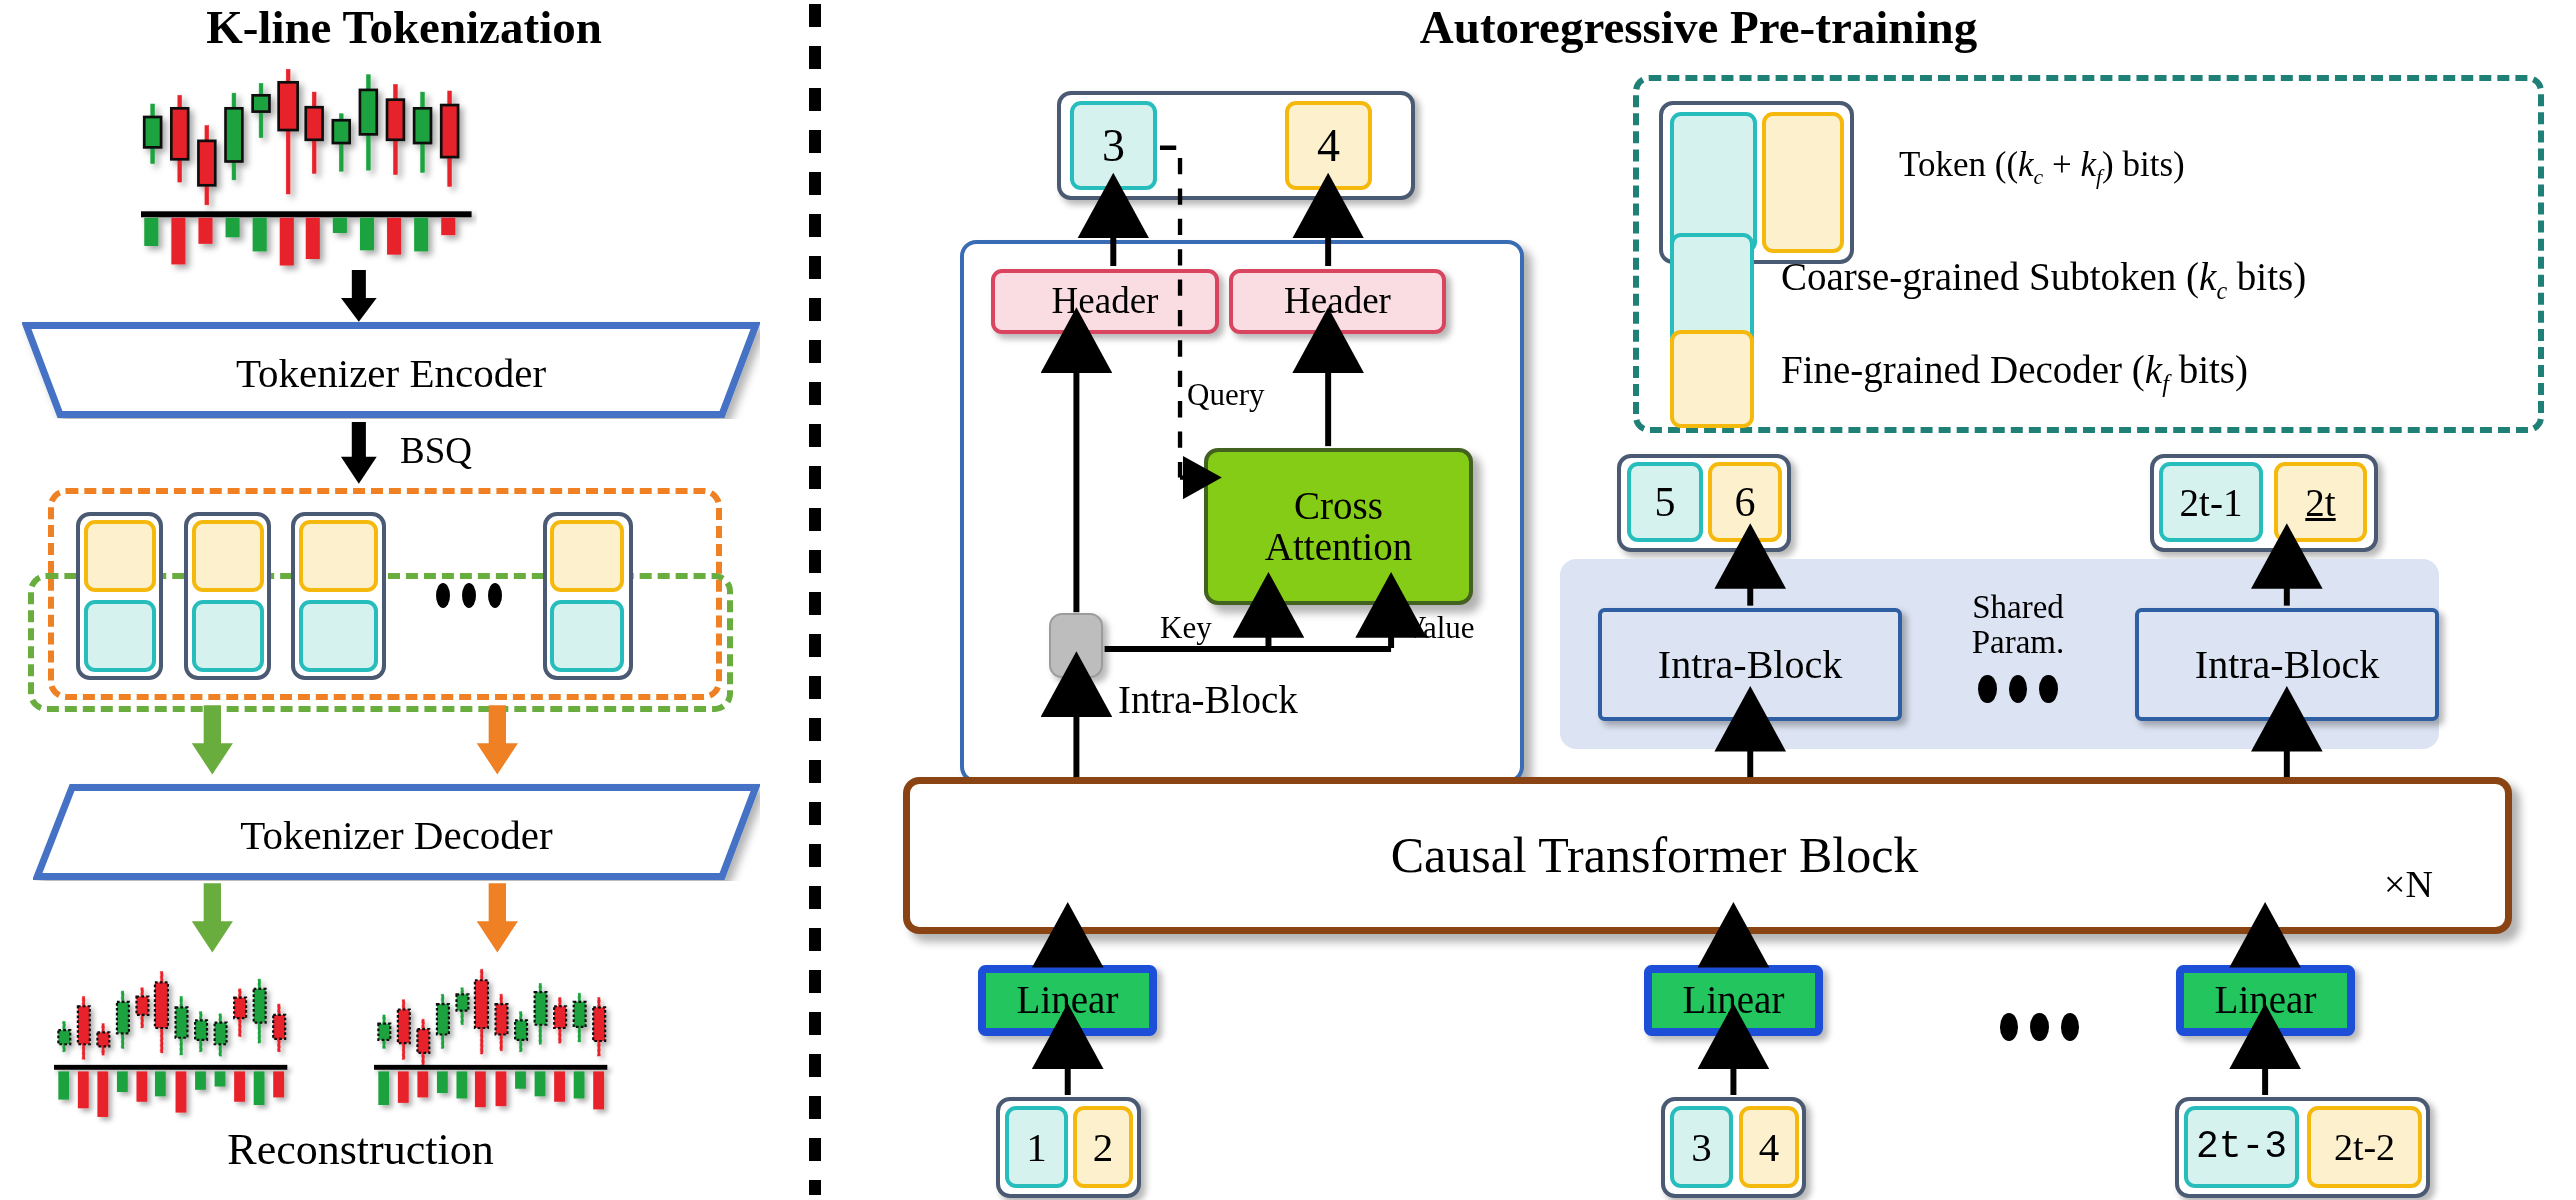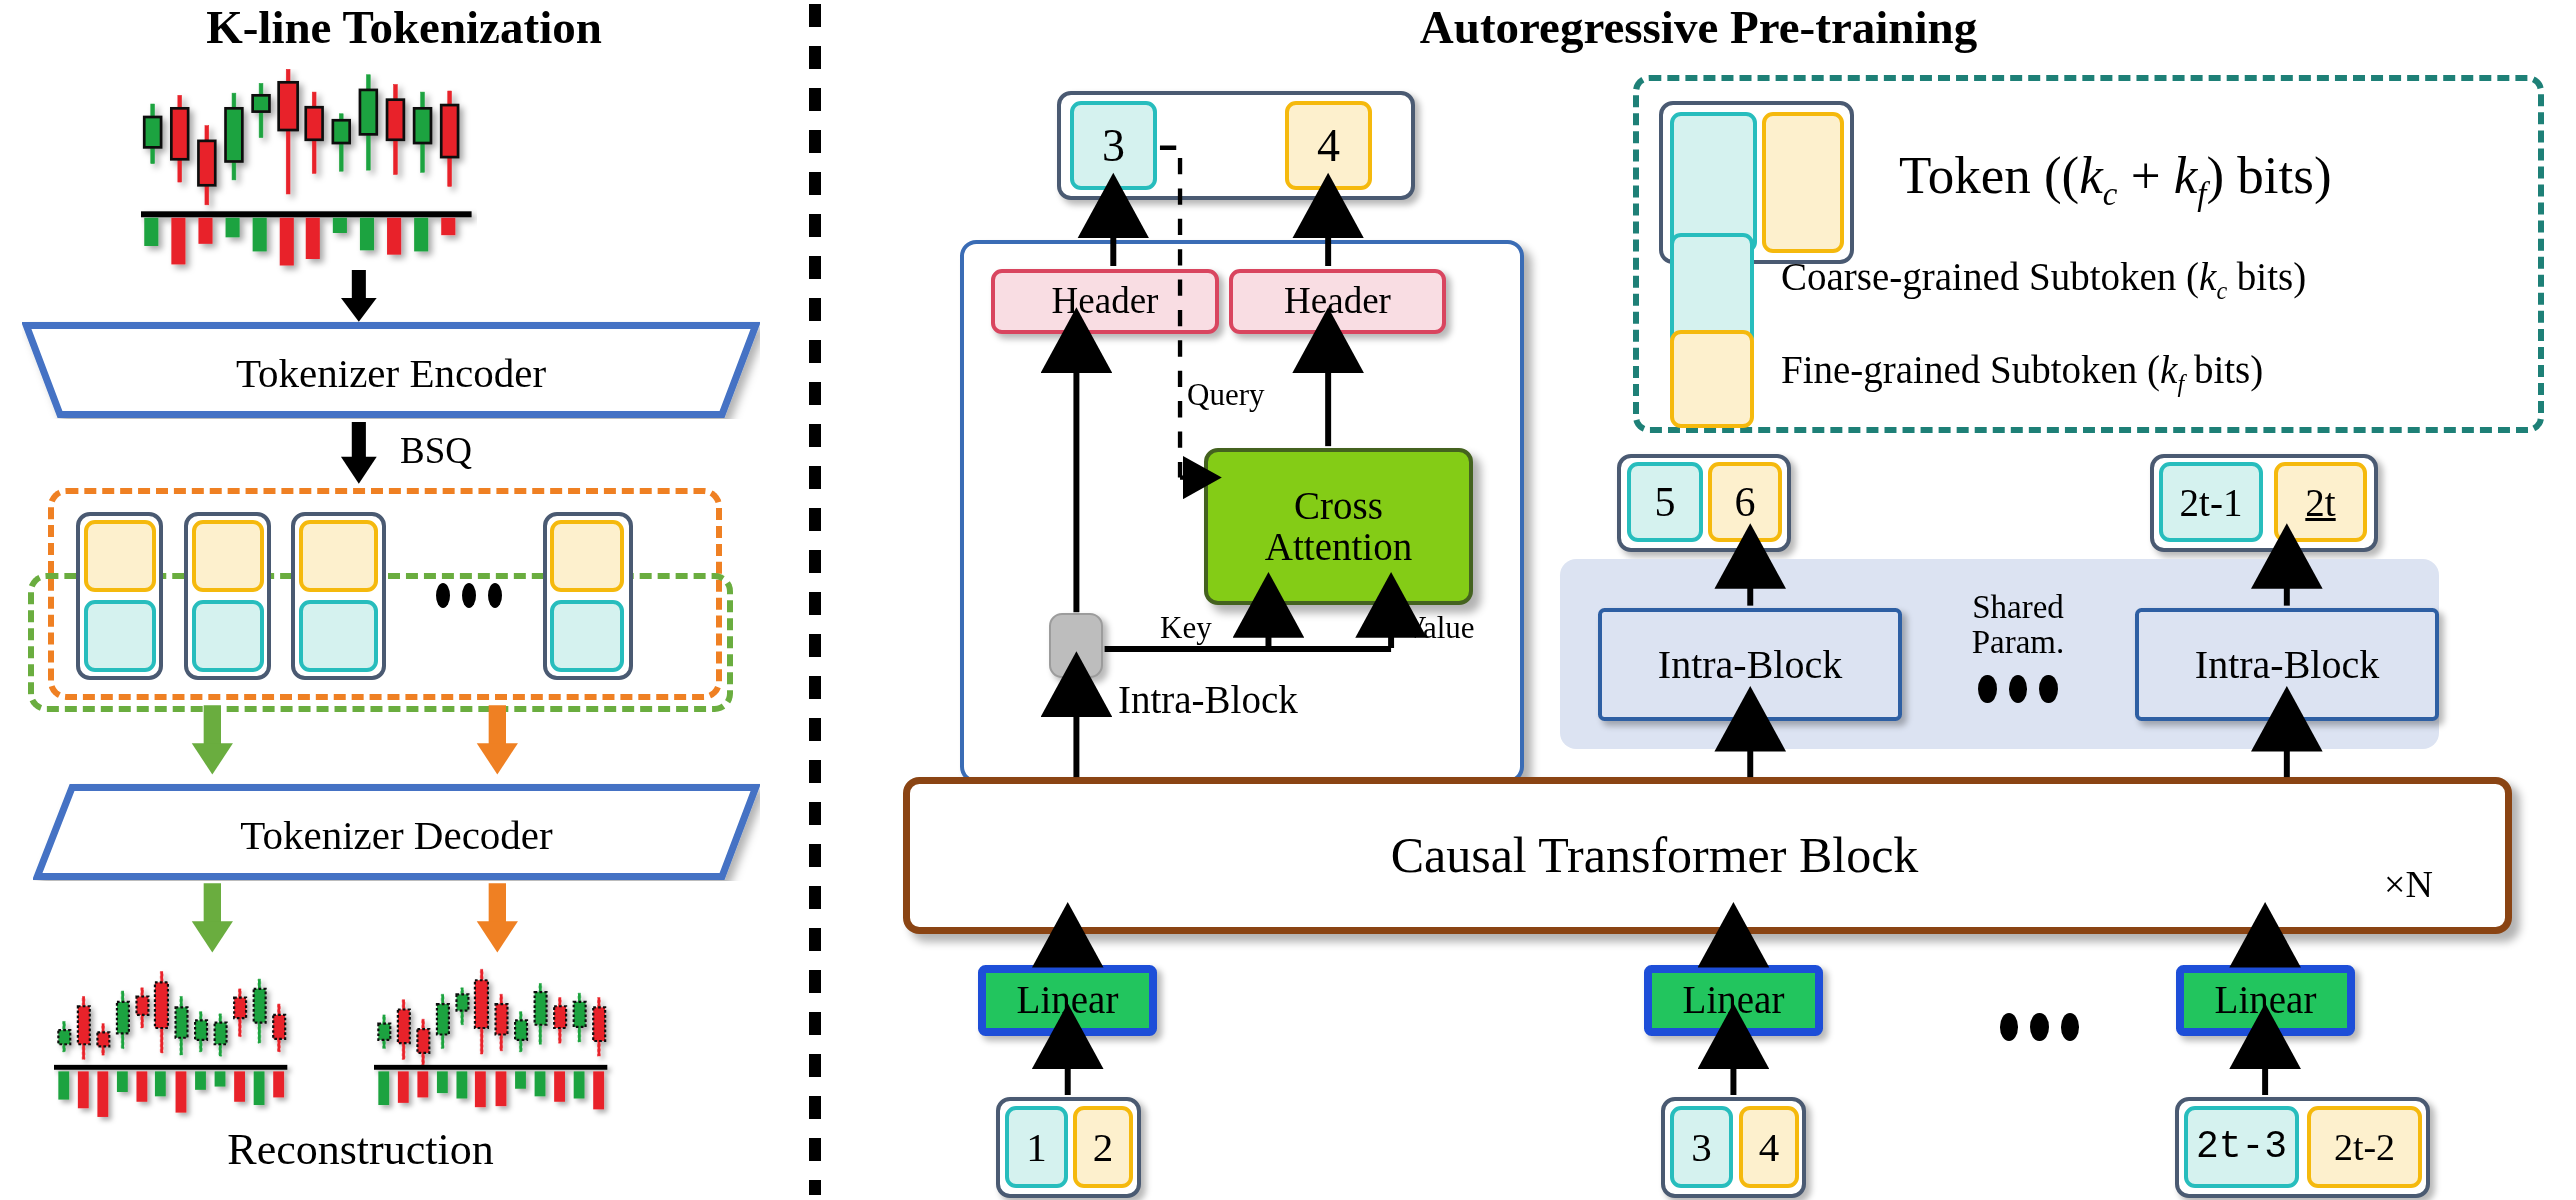--- a/index.html
+++ b/index.html
@@ -400,32 +400,32 @@
   <div class="abs lbl" style="left:1187px;top:377px;font-size:31px;">Query</div>
   <div class="abs lbl" style="left:1160px;top:610px;font-size:31px;">Key</div>
   <div class="abs lbl" style="left:1404px;top:610px;font-size:31px;">Value</div>
   <div class="abs lbl" style="left:1118px;top:677px;font-size:39px;">Intra-Block</div>
 
   <div class="abs legend-box" style="left:1633px;top:75px;width:911px;height:358px;"></div>
 
   <div class="abs tok-outer" style="left:1659px;top:101px;width:195px;height:163px;"></div>
   <div class="abs sub-c" style="left:1670px;top:112px;width:87px;height:141px;"></div>
   <div class="abs sub-f" style="left:1762px;top:112px;width:82px;height:141px;"></div>
-  <div class="abs lbl" style="left:1899px;top:145px;font-size:53px;">
+  <div class="abs lbl" style="left:1899px;top:145px;font-size:35px;">
     <span>Token ((</span><i>k</i><sub style="font-style:italic;font-size:0.62em;">c</sub><span> + </span><i>k</i><sub style="font-style:italic;font-size:0.62em;">f</sub><span>) bits)</span>
   </div>
 
   <div class="abs sub-c" style="left:1670px;top:233px;width:84px;height:114px;"></div>
   <div class="abs lbl" style="left:1781px;top:254px;font-size:39px;">
     <span>Coarse-grained Subtoken (</span><i>k</i><sub style="font-style:italic;font-size:0.62em;">c</sub><span> bits)</span>
   </div>
 
   <div class="abs sub-f" style="left:1670px;top:330px;width:84px;height:98px;"></div>
   <div class="abs lbl" style="left:1781px;top:347px;font-size:39px;">
-    <span>Fine-grained Subtoken (</span><i>k</i><sub style="font-style:italic;font-size:0.62em;">f</sub><span> bits)</span>
+    <span>Fine-grained Decoder (</span><i>k</i><sub style="font-style:italic;font-size:0.62em;">f</sub><span> bits)</span>
   </div>
 
   <div class="abs tok-outer shadow-sm" style="left:1617px;top:454px;width:174px;height:98px;"></div>
   <div class="abs ctr sub-c" style="left:1627px;top:462px;width:76px;height:80px;">
     <span class="sub-lbl" style="font-size:42px;">5</span>
   </div>
   <div class="abs ctr sub-f" style="left:1708px;top:462px;width:74px;height:80px;">
     <span class="sub-lbl" style="font-size:42px;">6</span>
   </div>
 

